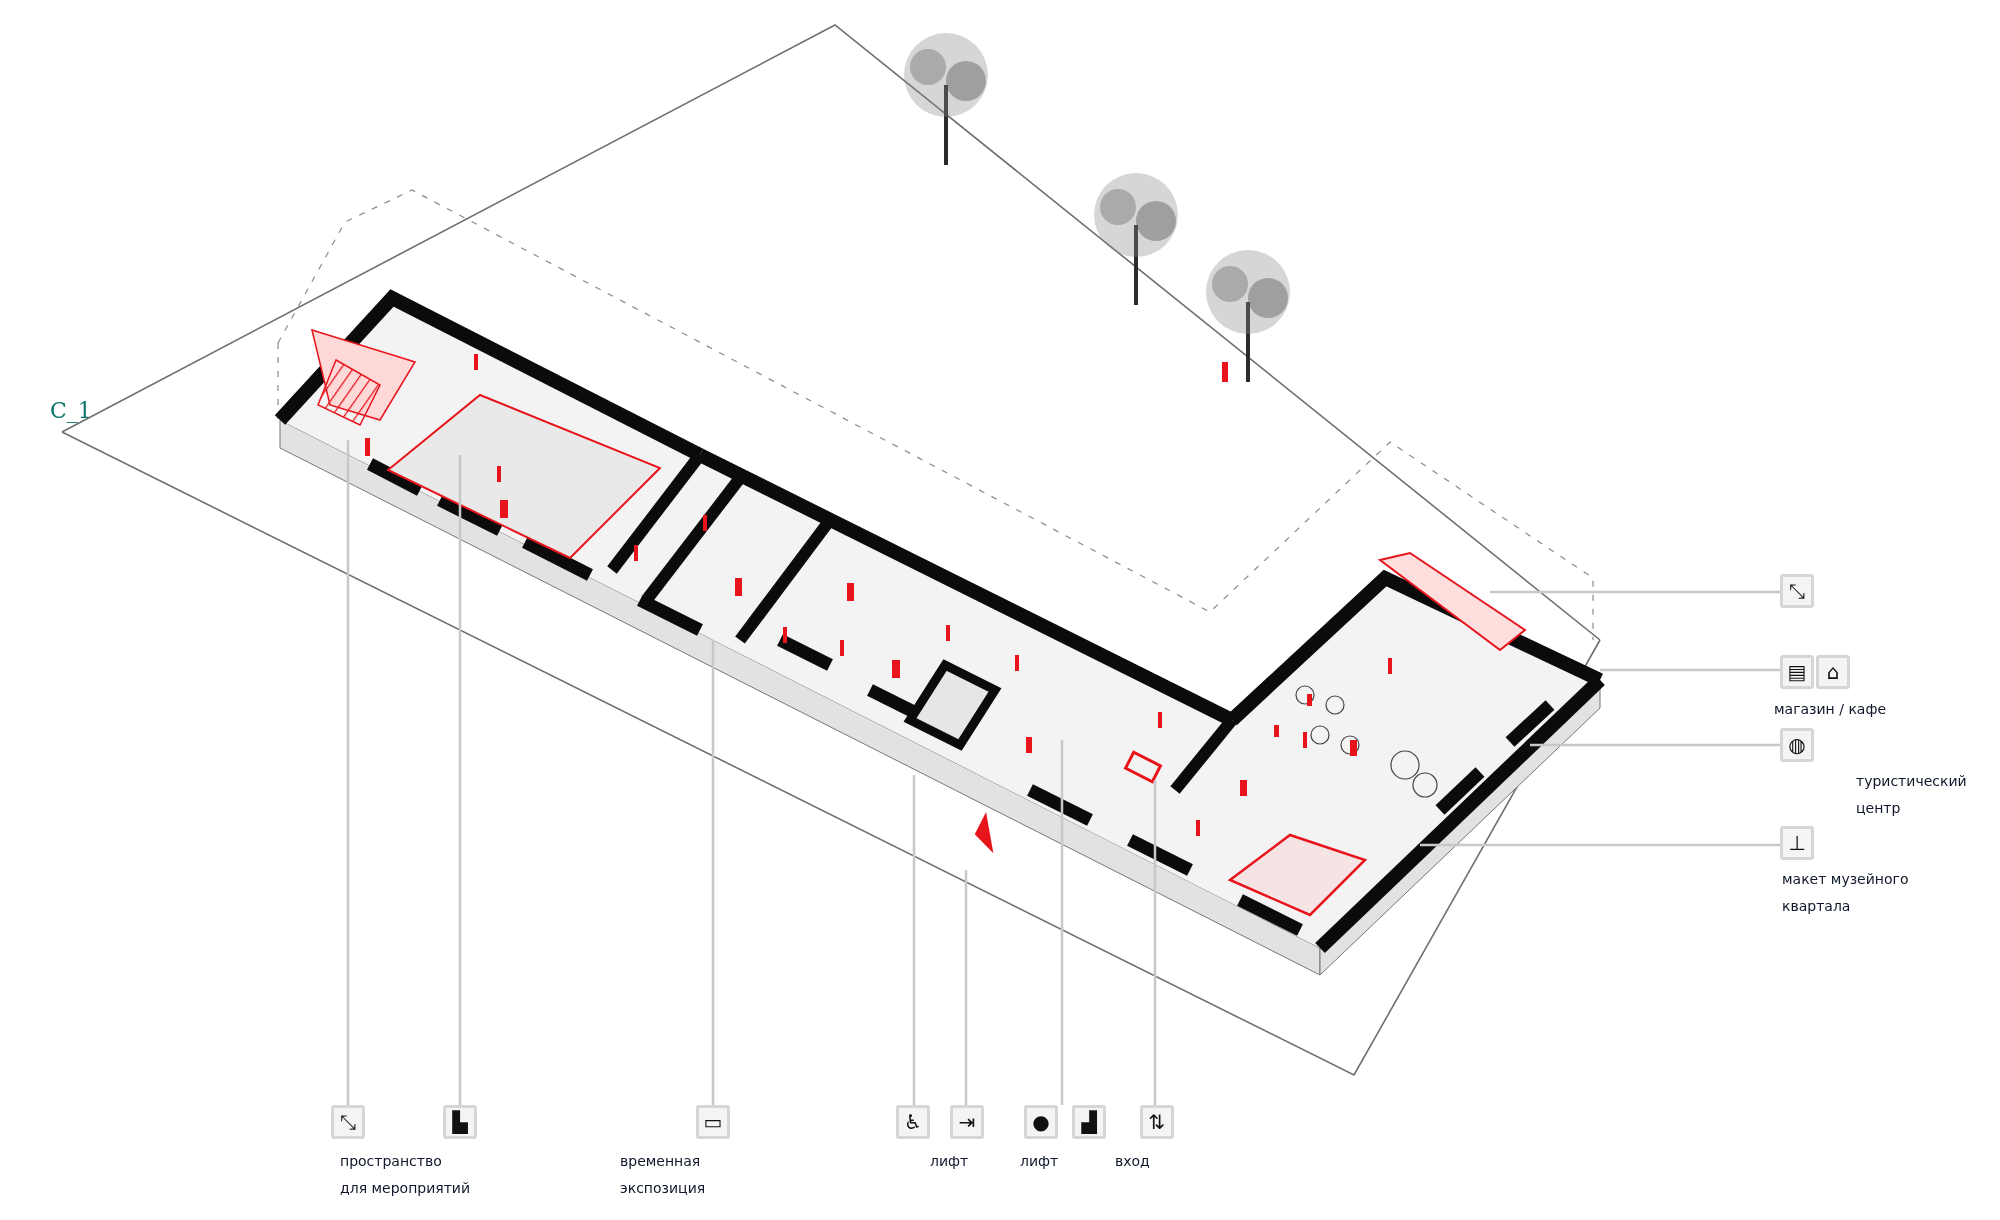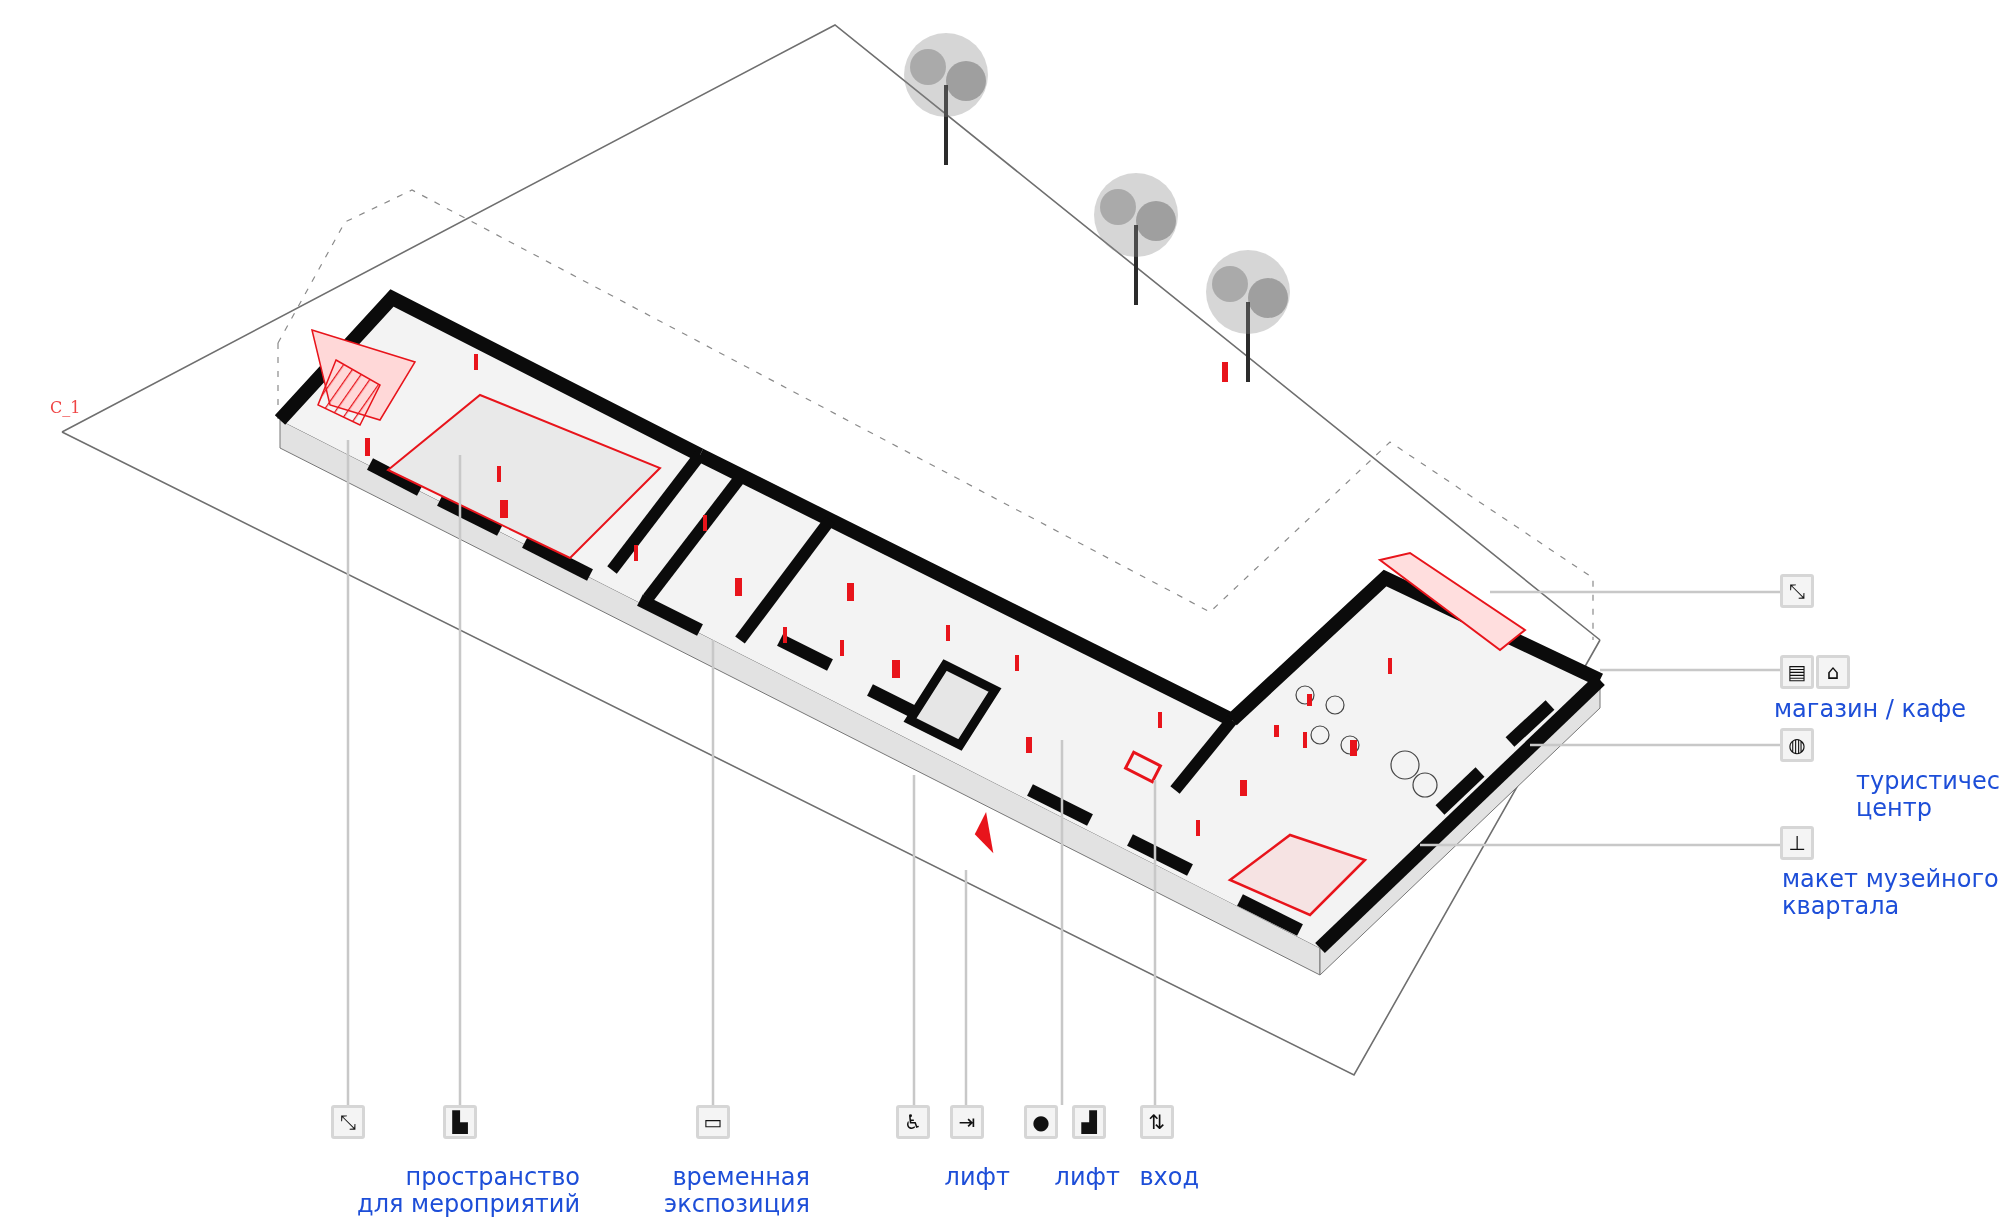--- a/index.html
+++ b/index.html
@@ -1,27 +1,27 @@
 <!DOCTYPE html>
 <html><head>
 <meta charset="utf-8">
 <style>
   html, body { margin: 0; padding: 0; background: #ffffff; }
   body { width: 2000px; height: 1220px; position: relative; overflow: hidden;
          font-family: "DejaVu Sans", "Liberation Sans", sans-serif; color: #1a1a1a; }
   #diagram { position: absolute; left: 0; top: 0; width: 2000px; height: 1220px; }
-  .section-tag { position: absolute; left: 50px; top: 398px; font-size: 16px; color: #ef4444;
+  .section-tag { position: absolute; left: 50px; top: 398px; font-size: 22px; color: #0f766e;
                  font-family: "DejaVu Serif", serif; }
   .legend-icon { position: absolute; width: 34px; height: 34px; background: #f4f4f4;
                  border: 3px solid #d6d6d6; border-radius: 3px; box-sizing: border-box;
                  display: flex; align-items: center; justify-content: center;
                  font-size: 20px; color: #111; line-height: 1; }
-  .legend-label { position: absolute; font-size: 24px; line-height: 27px; color: #1d4ed8;
+  .legend-label { position: absolute; font-size: 14px; line-height: 27px; color: #0f172a;
                   white-space: pre-line; }
-  .center { text-align: right; margin-top: 16px; }
+  .center { text-align: left; }
 </style>
 </head>
 <body>
 
 <svg id="diagram" viewBox="0 0 2000 1220" xmlns="http://www.w3.org/2000/svg">
   <defs>
     <pattern id="hatch" width="10" height="10" patternUnits="userSpaceOnUse" patternTransform="rotate(35)">
       <line x1="0" y1="0" x2="0" y2="10" stroke="#e8141b" stroke-width="2.5"></line>
     </pattern>
   </defs>

